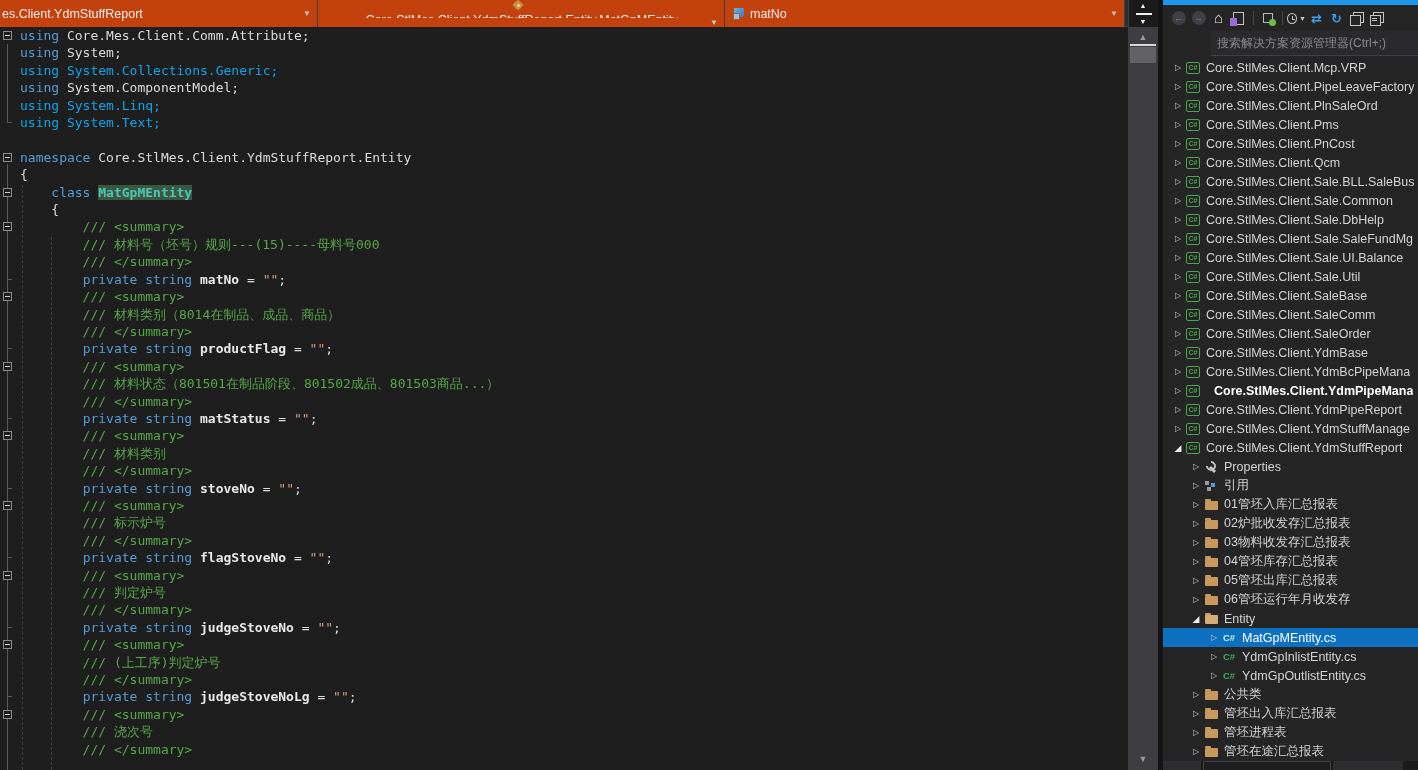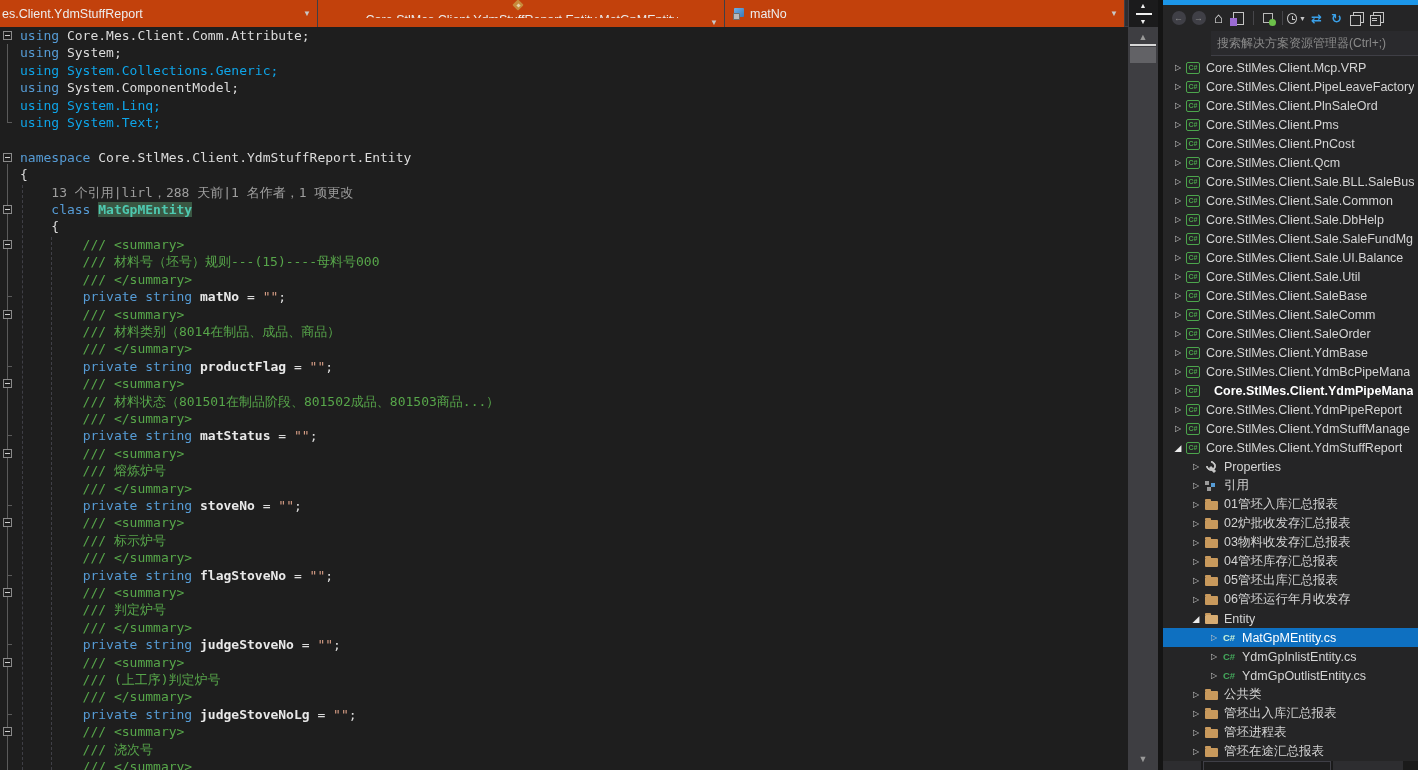--- a/index.html
+++ b/index.html
@@ -172,37 +172,36 @@
     <div id="code-lines">
         <div class="code-line"><span class="m-box"></span><span class="code"><span class="tok-kw">using</span><span class="tok-pl"> Core.Mes.Client.Comm.Attribute;</span></span></div>
         <div class="code-line"><span class="m-line"></span><span class="code"><span class="tok-kw">using</span><span class="tok-pl"> System;</span></span></div>
         <div class="code-line"><span class="m-line"></span><span class="code"><span class="tok-dim">using System.Collections.Generic;</span></span></div>
         <div class="code-line"><span class="m-line"></span><span class="code"><span class="tok-kw">using</span><span class="tok-pl"> System.ComponentModel;</span></span></div>
         <div class="code-line"><span class="m-line"></span><span class="code"><span class="tok-dim">using System.Linq;</span></span></div>
         <div class="code-line"><span class="m-foot"></span><span class="code"><span class="tok-dim">using System.Text;</span></span></div>
         <div class="code-line"><span class="code"></span></div>
         <div class="code-line"><span class="m-box"></span><span class="code"><span class="tok-kw">namespace</span><span class="tok-pl"> Core.StlMes.Client.YdmStuffReport.Entity</span></span></div>
         <div class="code-line"><span class="code"><span class="tok-pl">{</span></span></div>
-        <div class="code-line"><span class="code"><span class="tok-lens">    13 个引用|lirl，288 天前|1 名作者，1 项更改</span></span></div>
         <div class="code-line"><span class="m-box"></span><span class="code"><span class="tok-pl">    </span><span class="tok-kw">class</span><span class="tok-pl"> </span><span class="tok-hl">MatGpMEntity</span></span></div>
         <div class="code-line"><span class="code"><span class="tok-pl">    {</span></span></div>
         <div class="code-line"><span class="m-box"></span><span class="code"><span class="tok-cm">        /// &lt;summary&gt;</span></span></div>
         <div class="code-line"><span class="code"><span class="tok-cm">        /// 材料号（坯号）规则---(15)----母料号000</span></span></div>
         <div class="code-line"><span class="code"><span class="tok-cm">        /// &lt;/summary&gt;</span></span></div>
         <div class="code-line"><span class="m-foot"></span><span class="code"><span class="tok-pl">        </span><span class="tok-kw">private string</span><span class="tok-id"> matNo</span><span class="tok-pl"> = </span><span class="tok-str">""</span><span class="tok-pl">;</span></span></div>
         <div class="code-line"><span class="m-box"></span><span class="code"><span class="tok-cm">        /// &lt;summary&gt;</span></span></div>
         <div class="code-line"><span class="code"><span class="tok-cm">        /// 材料类别（8014在制品、成品、商品）</span></span></div>
         <div class="code-line"><span class="code"><span class="tok-cm">        /// &lt;/summary&gt;</span></span></div>
         <div class="code-line"><span class="m-foot"></span><span class="code"><span class="tok-pl">        </span><span class="tok-kw">private string</span><span class="tok-id"> productFlag</span><span class="tok-pl"> = </span><span class="tok-str">""</span><span class="tok-pl">;</span></span></div>
         <div class="code-line"><span class="m-box"></span><span class="code"><span class="tok-cm">        /// &lt;summary&gt;</span></span></div>
         <div class="code-line"><span class="code"><span class="tok-cm">        /// 材料状态（801501在制品阶段、801502成品、801503商品...）</span></span></div>
         <div class="code-line"><span class="code"><span class="tok-cm">        /// &lt;/summary&gt;</span></span></div>
         <div class="code-line"><span class="m-foot"></span><span class="code"><span class="tok-pl">        </span><span class="tok-kw">private string</span><span class="tok-id"> matStatus</span><span class="tok-pl"> = </span><span class="tok-str">""</span><span class="tok-pl">;</span></span></div>
         <div class="code-line"><span class="m-box"></span><span class="code"><span class="tok-cm">        /// &lt;summary&gt;</span></span></div>
-        <div class="code-line"><span class="code"><span class="tok-cm">        /// 熔炼炉号</span></span></div>
+        <div class="code-line"><span class="code"><span class="tok-cm">        /// 材料类别</span></span></div>
         <div class="code-line"><span class="code"><span class="tok-cm">        /// &lt;/summary&gt;</span></span></div>
         <div class="code-line"><span class="m-foot"></span><span class="code"><span class="tok-pl">        </span><span class="tok-kw">private string</span><span class="tok-id"> stoveNo</span><span class="tok-pl"> = </span><span class="tok-str">""</span><span class="tok-pl">;</span></span></div>
         <div class="code-line"><span class="m-box"></span><span class="code"><span class="tok-cm">        /// &lt;summary&gt;</span></span></div>
         <div class="code-line"><span class="code"><span class="tok-cm">        /// 标示炉号</span></span></div>
         <div class="code-line"><span class="code"><span class="tok-cm">        /// &lt;/summary&gt;</span></span></div>
         <div class="code-line"><span class="m-foot"></span><span class="code"><span class="tok-pl">        </span><span class="tok-kw">private string</span><span class="tok-id"> flagStoveNo</span><span class="tok-pl"> = </span><span class="tok-str">""</span><span class="tok-pl">;</span></span></div>
         <div class="code-line"><span class="m-box"></span><span class="code"><span class="tok-cm">        /// &lt;summary&gt;</span></span></div>
         <div class="code-line"><span class="code"><span class="tok-cm">        /// 判定炉号</span></span></div>
         <div class="code-line"><span class="code"><span class="tok-cm">        /// &lt;/summary&gt;</span></span></div>
         <div class="code-line"><span class="m-foot"></span><span class="code"><span class="tok-pl">        </span><span class="tok-kw">private string</span><span class="tok-id"> judgeStoveNo</span><span class="tok-pl"> = </span><span class="tok-str">""</span><span class="tok-pl">;</span></span></div>

